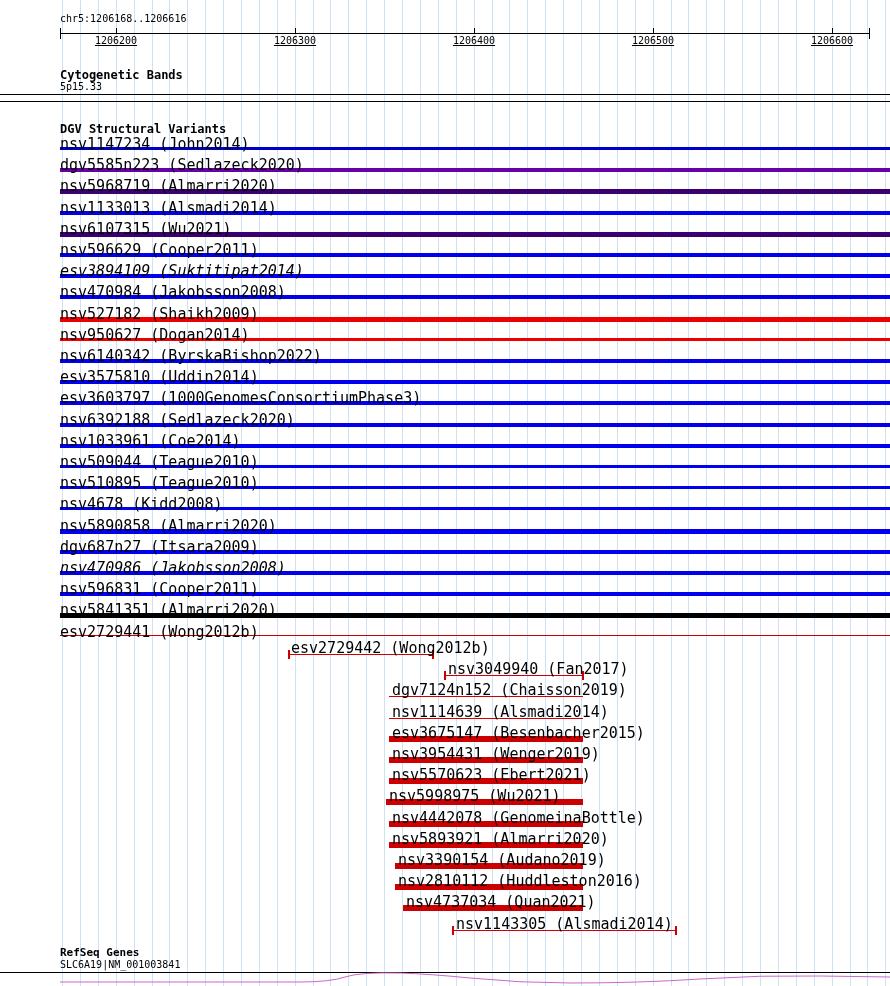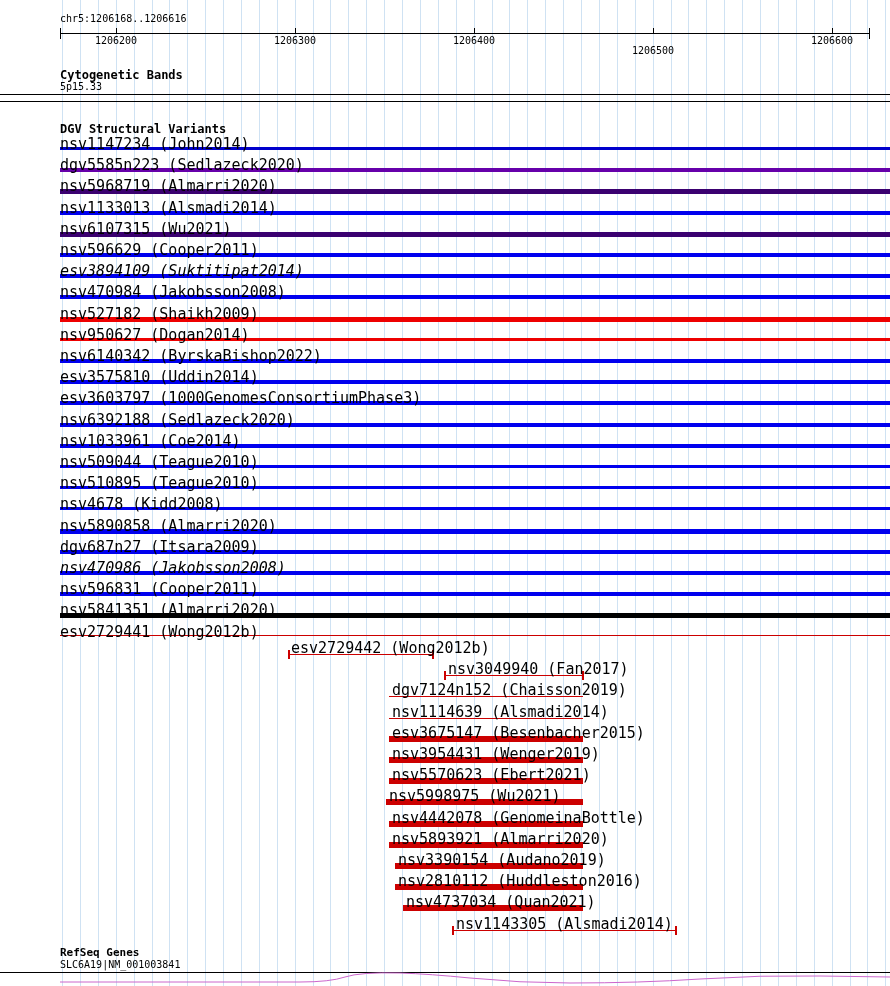--- a/index.html
+++ b/index.html
@@ -69,20 +69,21 @@
     width: 1px;
     height: 11px;
     background: #000000;
   }
   .tick-label {
     position: absolute;
     top: 35px;
     font-size: 10px;
     transform: translateX(-50%);
     white-space: nowrap;
+    text-decoration: underline;
   }
   .track-title {
     position: absolute;
     left: 60px;
     font-size: 12px;
     font-weight: bold;
     white-space: nowrap;
   }
   .band-label {
     position: absolute;
@@ -188,21 +189,21 @@
     <div class="tick-end" style="left:60px;"></div>
     <div class="tick-end" style="left:869px;"></div>
     <div id="ruler-ticks">
         <div class="tick" style="left: 116px;"></div>
         <div class="tick-label" style="left: 116px;">1206200</div>
         <div class="tick" style="left: 295px;"></div>
         <div class="tick-label" style="left: 295px;">1206300</div>
         <div class="tick" style="left: 474px;"></div>
         <div class="tick-label" style="left: 474px;">1206400</div>
         <div class="tick" style="left: 653px;"></div>
-        <div class="tick-label" style="left: 653px; margin-top: 10px;">1206500</div>
+        <div class="tick-label" style="left: 653px;">1206500</div>
         <div class="tick" style="left: 832px;"></div>
         <div class="tick-label" style="left: 832px;">1206600</div>
       </div>
   </div>
 
   <div class="track-title" style="top:68px;">Cytogenetic Bands</div>
   <div class="band-label" style="top:81px;">5p15.33</div>
   <div class="hr" style="top:94px;"></div>
   <div class="hr" style="top:101px;"></div>
 

